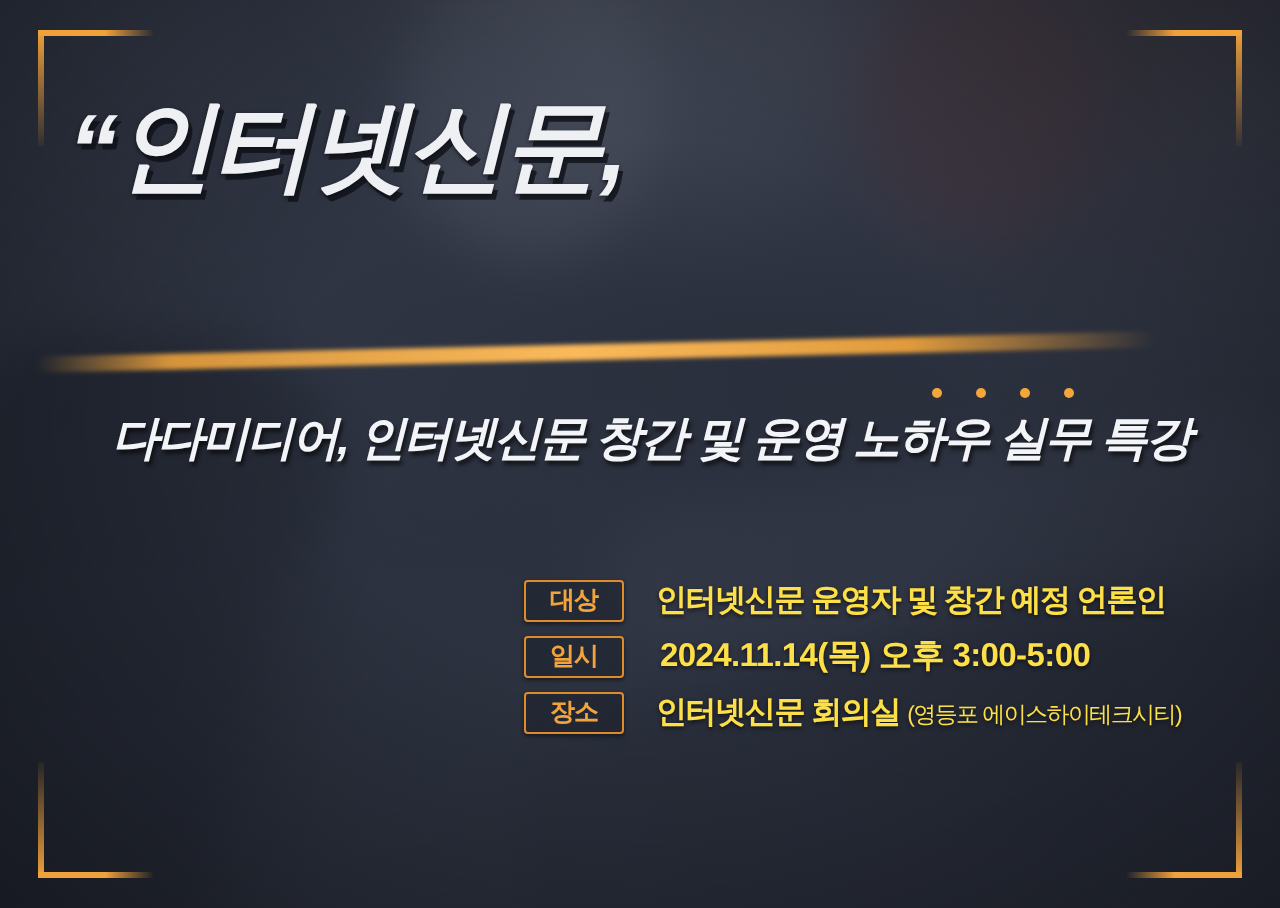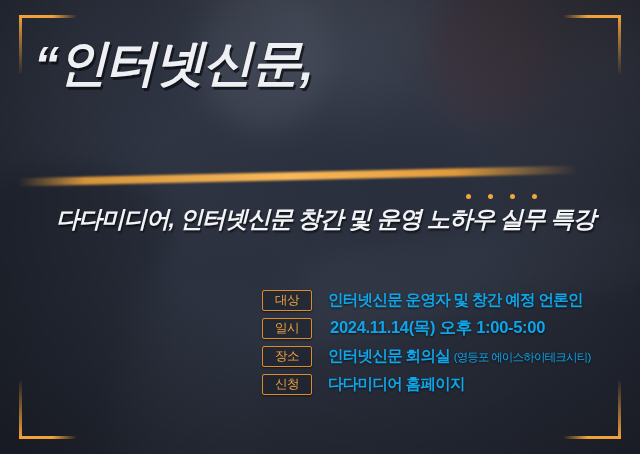--- a/index.html
+++ b/index.html
@@ -62,21 +62,21 @@
   .c-tr .h{top:0;right:0;background:linear-gradient(270deg,#f0a13a,#f0a13a 58%,rgba(240,161,58,0));}
   .c-tr .v{right:0;top:0;background:linear-gradient(180deg,#f0a13a,rgba(240,161,58,.05));}
   .c-bl{left:19px;bottom:15px;}
   .c-bl .h{bottom:0;left:0;background:linear-gradient(90deg,#f0a13a,#f0a13a 58%,rgba(240,161,58,0));}
   .c-bl .v{left:0;bottom:0;background:linear-gradient(0deg,#f0a13a,rgba(240,161,58,.05));}
   .c-br{right:19px;bottom:15px;}
   .c-br .h{bottom:0;right:0;background:linear-gradient(270deg,#f0a13a,#f0a13a 58%,rgba(240,161,58,0));}
   .c-br .v{right:0;bottom:0;background:linear-gradient(0deg,#f0a13a,rgba(240,161,58,.05));}
 
   
-  .headline{position:absolute;left:0;top:34px;width:640px;}
+  .headline{position:absolute;left:0;top:44px;width:640px;}
   .line{
     font-weight:bold;font-style:italic;
     font-size:50px;line-height:58px;letter-spacing:-1.5px;
     white-space:nowrap;
   }
   .line1{
     margin-left:34px;
     color:#eef0f3;
     text-shadow:2px 3px 0 rgba(12,15,22,.75), 0 1px 2px rgba(0,0,0,.6);
   }
@@ -114,26 +114,26 @@
     text-shadow:1px 2px 2px rgba(0,0,0,.65);
   }
 
   
   .info{position:absolute;left:262px;top:289px;}
   .row{display:flex;align-items:center;height:22px;margin-bottom:6px;}
   .tag{
     width:48px;height:19px;flex:none;
     border:1px solid #e08b2a;border-radius:2px;
     background:rgba(28,32,44,.55);
-    color:#f2a33c;font-size:12.5px;font-weight:normal;letter-spacing:-.5px;
+    color:#f2a33c;font-size:12.5px;font-weight:bold;letter-spacing:-.5px;
     display:flex;align-items:center;justify-content:center;
     box-shadow:0 1px 2px rgba(0,0,0,.5);
   }
   .val{
-    margin-left:16px;color:#0ea5e9;font-size:15.5px;font-weight:bold;
+    margin-left:16px;color:#fde047;font-size:15.5px;font-weight:bold;
     letter-spacing:-.7px;white-space:nowrap;
     text-shadow:0 1px 2px rgba(0,0,0,.6);
   }
   .val.date{font-size:16.5px;letter-spacing:-.3px;margin-left:18px;}
   .val .sub{font-size:11.5px;font-weight:normal;letter-spacing:-.8px;}
 </style>
 </head>
 <body>
 
 <div id="poster">
@@ -184,28 +184,24 @@
 
   <div class="info">
 
     <div class="row">
       <div class="tag">대상</div>
       <div class="val">인터넷신문 운영자 및 창간 예정 언론인</div>
     </div>
 
     <div class="row">
       <div class="tag">일시</div>
-      <div class="val date">2024.11.14(목)  오후 1:00-5:00</div>
+      <div class="val date">2024.11.14(목)  오후 3:00-5:00</div>
     </div>
 
     <div class="row">
       <div class="tag">장소</div>
       <div class="val"><span>인터넷신문 회의실</span>
         <span class="sub">(영등포 에이스하이테크시티)</span></div>
     </div>
 
-    <div class="row">
-      <div class="tag">신청</div>
-      <div class="val">다다미디어 홈페이지</div>
-    </div>
 
   </div>
 </div>
 
 </body></html>

